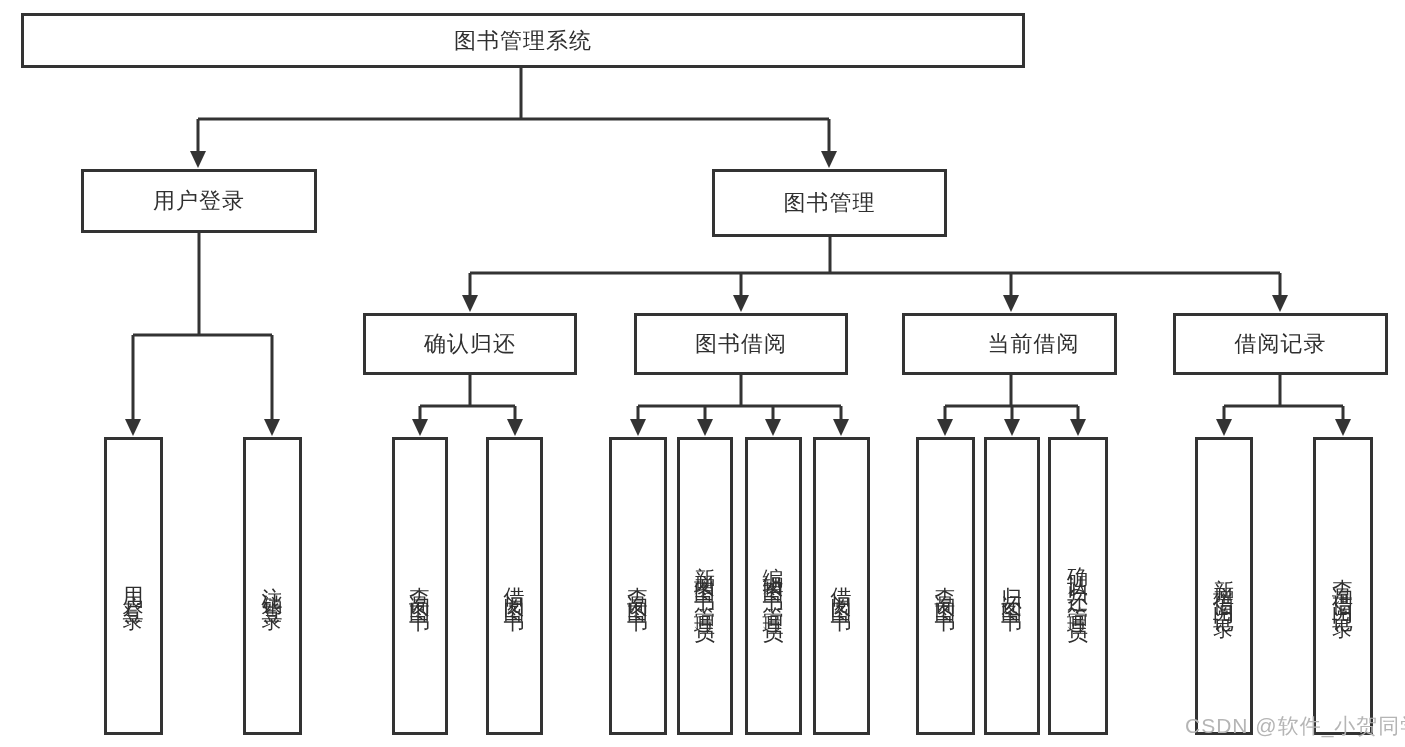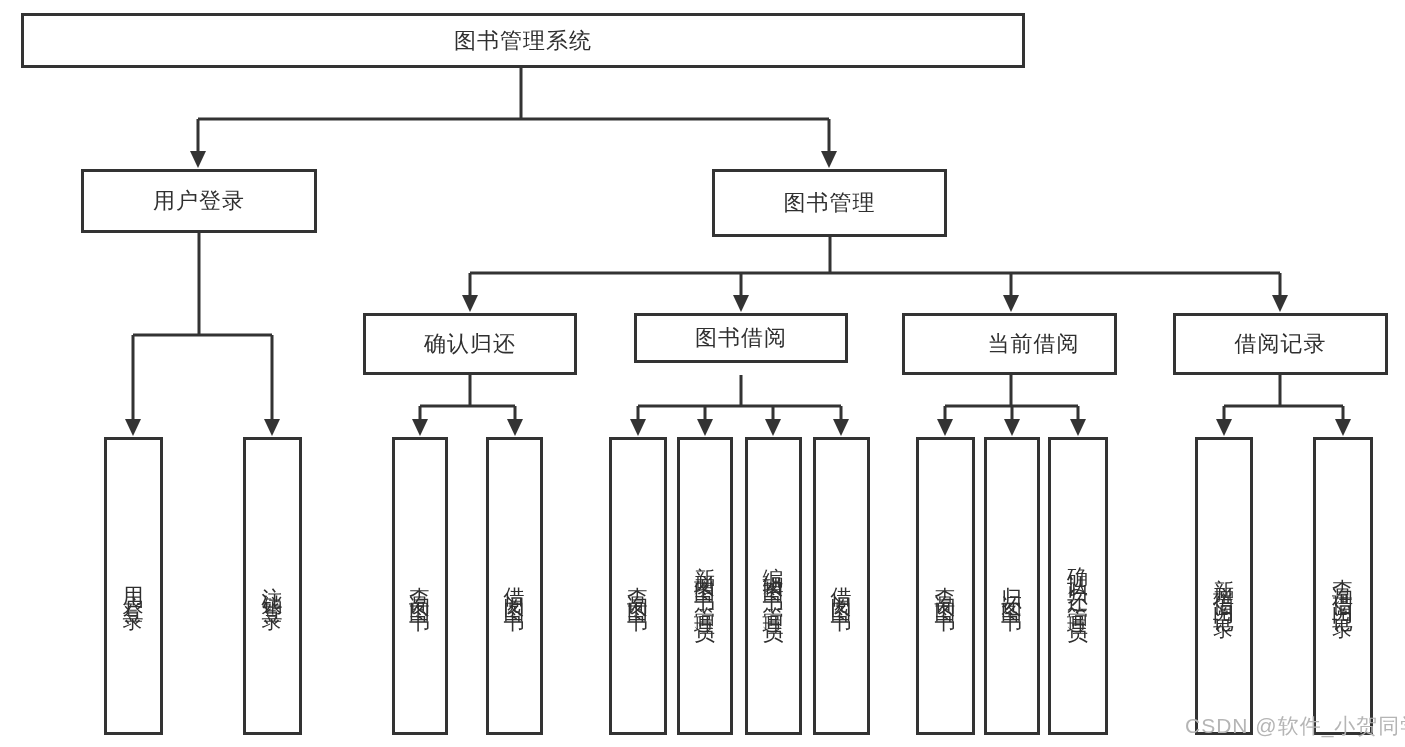--- a/index.html
+++ b/index.html
@@ -106,21 +106,21 @@
   <div class="box" style="left:81px; top:169px; width:236px; height:64px;">
     <span class="hlabel">用户登录</span>
   </div>
   <div class="box" style="left:712px; top:169px; width:235px; height:68px;">
     <span class="hlabel">图书管理</span>
   </div>
 
   <div class="box" style="left:363px; top:313px; width:214px; height:62px;">
     <span class="hlabel">确认归还</span>
   </div>
-  <div class="box" style="left:634px; top:313px; width:214px; height:50px;">
+  <div class="box" style="left:634px; top:313px; width:214px; height:62px;">
     <span class="hlabel">图书借阅</span>
   </div>
   <div class="box" style="left:902px; top:313px; width:215px; height:62px;padding-left:48px;">
     <span class="hlabel">当前借阅</span>
   </div>
   <div class="box" style="left:1173px; top:313px; width:215px; height:62px;">
     <span class="hlabel">借阅记录</span>
   </div>
 
   <div class="box leaf" style="left:104px; top:437px; width:59px; height:298px;">

